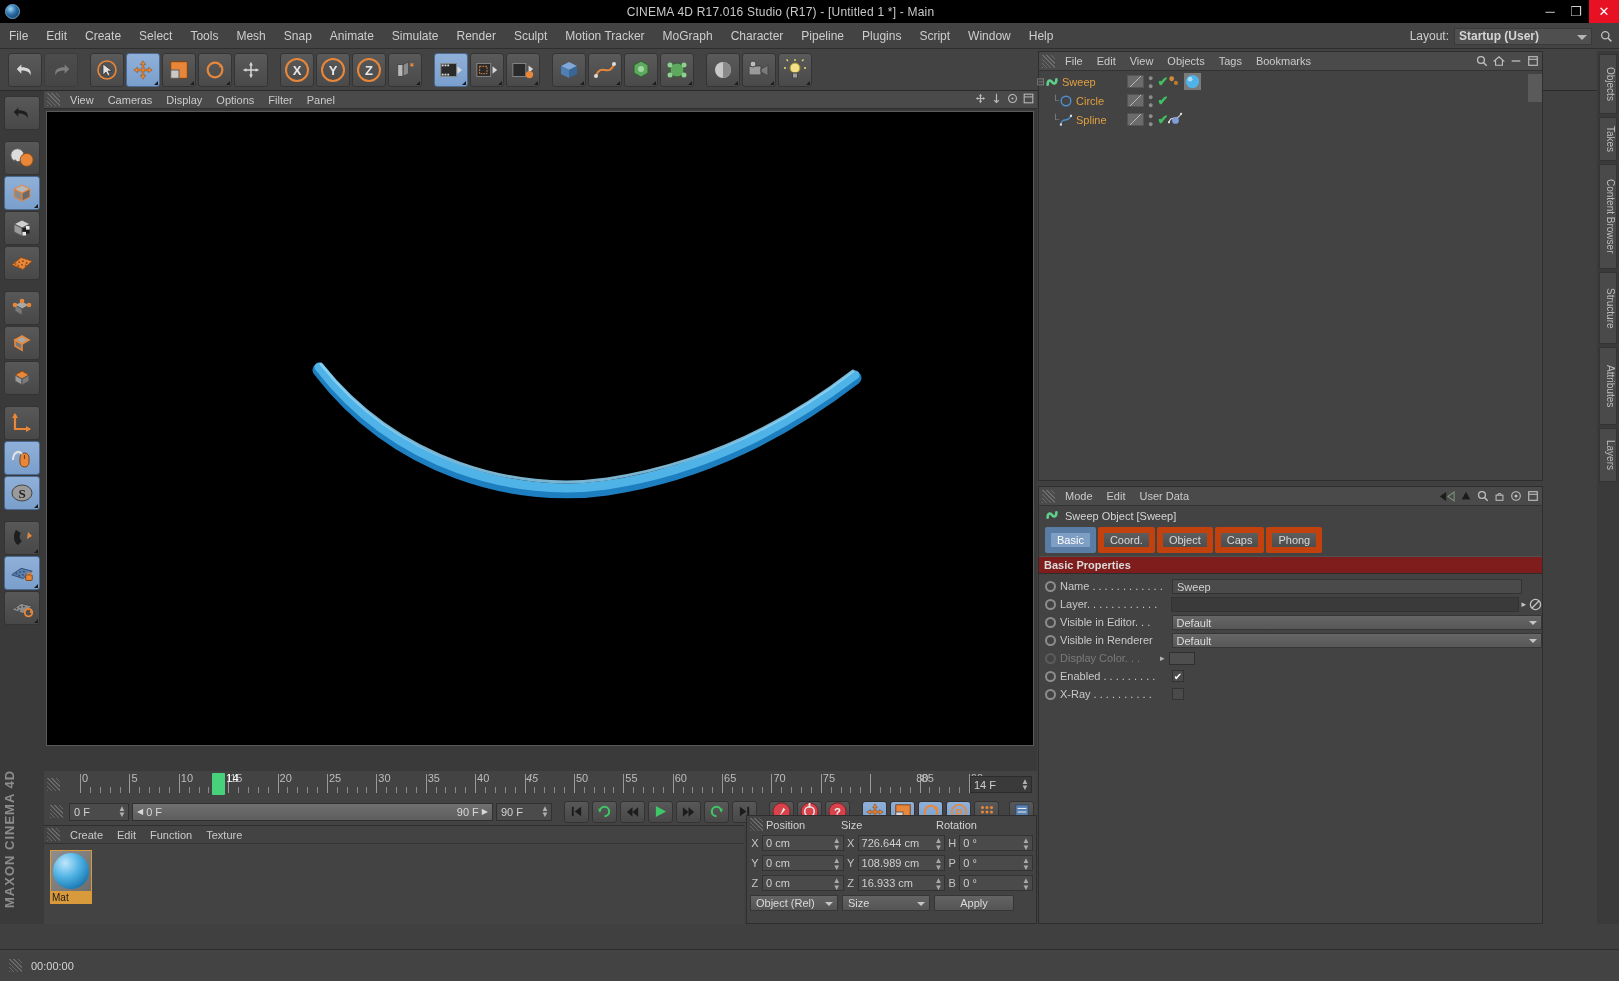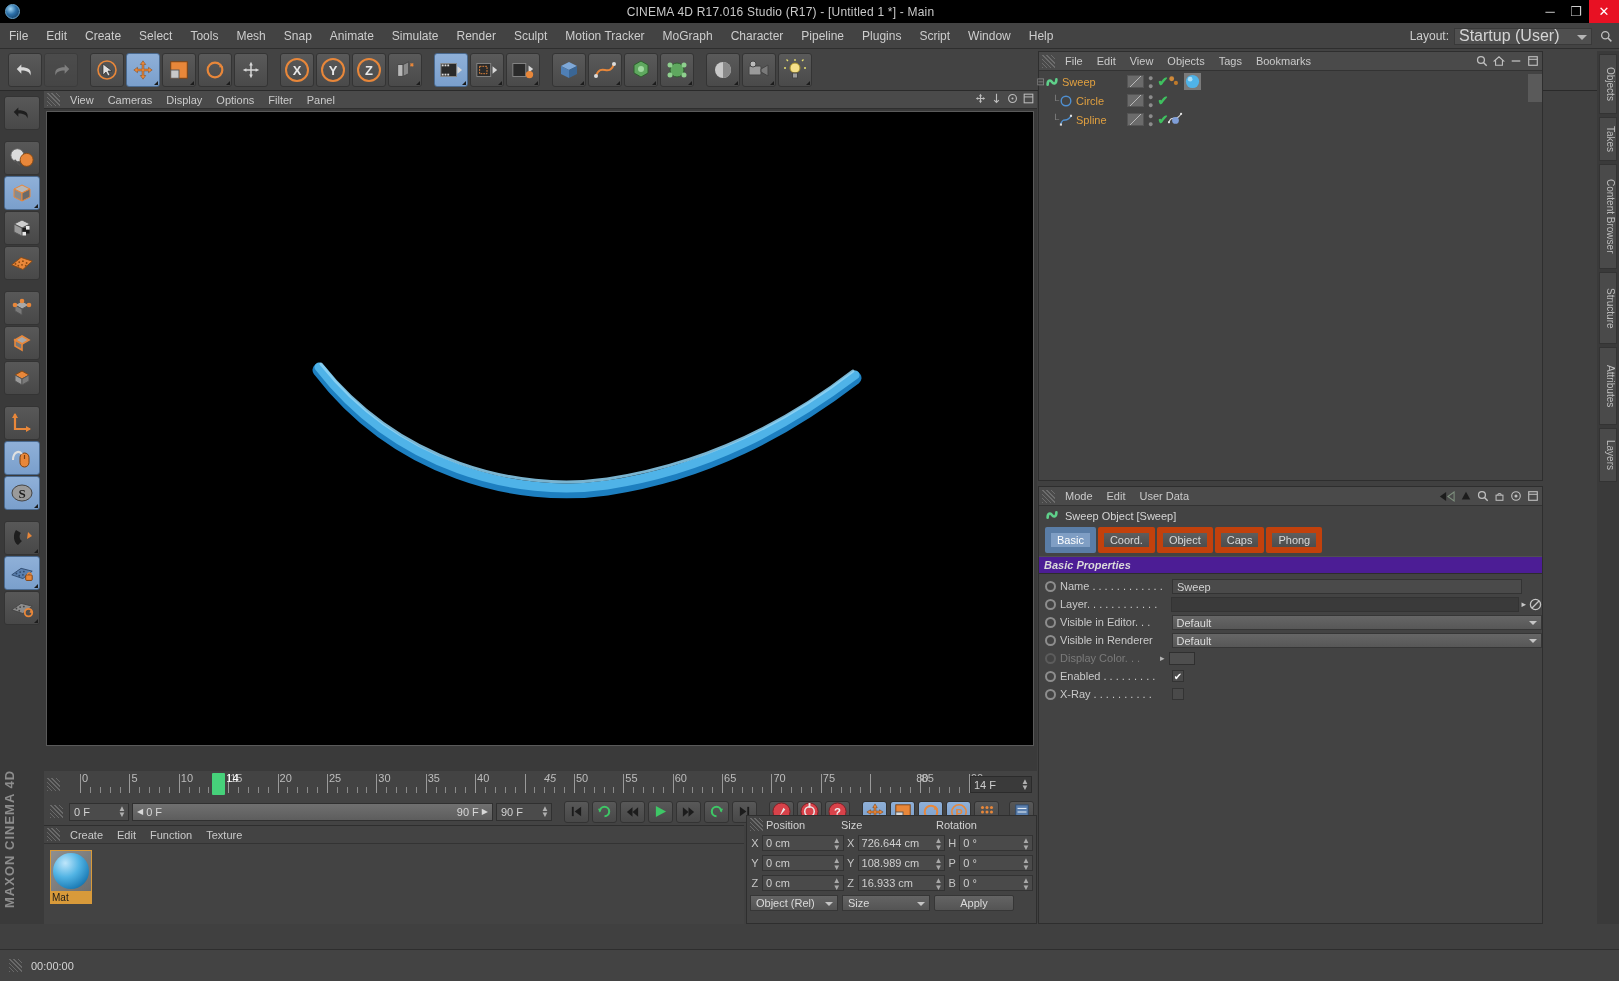--- a/index.html
+++ b/index.html
@@ -37,22 +37,23 @@
   .menubar {
     position: absolute; left: 0; top: 23px; width: 1619px; height: 26px;
     background: #434343; display: flex; align-items: center;
     border-bottom: 1px solid #2e2e2e;
   }
   .menu-item { padding: 0 9px; height: 26px; line-height: 26px; color: #cdcdcd; font-size: 12px; white-space: nowrap; }
   .menubar-right { position: absolute; right: 4px; top: 0; height: 26px; display: flex; align-items: center; gap: 5px; }
   .layout-label { color: #cdcdcd; font-size: 12px; }
   .layout-drop {
     width: 138px; height: 17px; background: #4f4f4f; border: 1px solid #393939;
-    display: flex; align-items: center; padding: 0 4px; color: #d5d5d5; font-size: 16px;
+    display: flex; align-items: center; padding: 0 4px; color: #d5d5d5; font-size: 12px;
     position: relative;
+    font-weight: bold;
   }
   .layout-drop .arrow {
     position: absolute; right: 4px; top: 6px;
     border-left: 5px solid transparent; border-right: 5px solid transparent; border-top: 5px solid #b5b5b5;
   }
   .mb-icon { width: 18px; height: 18px; display: flex; align-items: center; justify-content: center; color: #c0c0c0; }
 
   
   .toolbar {
     position: absolute; left: 0; top: 49px; width: 1619px; height: 42px;
@@ -202,22 +203,22 @@
   }
   .am-menubar { height: 19px; display: flex; align-items: center; background: #4a4a4a; border-bottom: 1px solid #333; position: relative; }
   .am-title { height: 20px; display: flex; align-items: center; padding-left: 6px; gap: 6px; font-size: 11px; color: #d5d5d5; }
   .am-tabs { display: flex; gap: 2px; padding: 1px 4px 3px 6px; }
   .am-tab {
     padding: 1px 6px; font-size: 11px; color: #d8d8d8;
     background: linear-gradient(#5d5d5d,#4d4d4d); border: 6px solid #c2410c; border-radius: 2px;
   }
   .am-tab.sel { background: #7f9ec4; color: #fff; border-color: #5a7da6; }
   .am-section {
-    background: #4c1d95; border-top: 1px solid #505050; border-bottom: 1px solid #2d2d2d;
-    font-size: 11px; font-weight: bold; color: #dadada; padding: 2px 0 2px 5px; font-style: italic;
+    background: #7f1d1d; border-top: 1px solid #505050; border-bottom: 1px solid #2d2d2d;
+    font-size: 11px; font-weight: bold; color: #dadada; padding: 2px 0 2px 5px;
   }
   .am-rows { padding-top: 3px; }
   .am-row { height: 18px; display: flex; align-items: center; padding-left: 6px; }
   .am-radio {
     width: 11px; height: 11px; border-radius: 50%; border: 2px solid #8d8d8d;
     margin-right: 4px; flex: none;
   }
   .am-radio.dim { border-color: #5c5c5c; }
   .am-label { width: 112px; font-size: 11px; color: #c9c9c9; white-space: nowrap; overflow: hidden; }
   .am-label.dim { color: #7b7b7b; }
@@ -786,21 +787,21 @@
         <div class="tick major" style="left: 903px;"></div>
         <div class="tick-label" style="left: 16px;">0</div>
         <div class="tick-label" style="left: 65.3889px;">5</div>
         <div class="tick-label" style="left: 114.778px;">10</div>
         <div class="tick-label" style="left: 164.167px;">15</div>
         <div class="tick-label" style="left: 213.556px;">20</div>
         <div class="tick-label" style="left: 262.944px;">25</div>
         <div class="tick-label" style="left: 312.333px;">30</div>
         <div class="tick-label" style="left: 361.722px;">35</div>
         <div class="tick-label" style="left: 411.111px;">40</div>
-        <div class="tick-label" style="left: 478px; font-style: italic;">45</div>
+        <div class="tick-label" style="left: 460px; font-style: italic;">45</div>
         <div class="tick-label" style="left: 509.889px;">50</div>
         <div class="tick-label" style="left: 559.278px;">55</div>
         <div class="tick-label" style="left: 608.667px;">60</div>
         <div class="tick-label" style="left: 658.056px;">65</div>
         <div class="tick-label" style="left: 707.444px;">70</div>
         <div class="tick-label" style="left: 756.833px;">75</div>
         <div class="tick-label" style="left: 806.222px; margin-left: 44px;">80</div>
         <div class="tick-label" style="left: 855.611px;">85</div>
         <div class="tick-label" style="left: 905px;">90</div>
         <div class="playhead" style="left: 146.289px;"></div>

